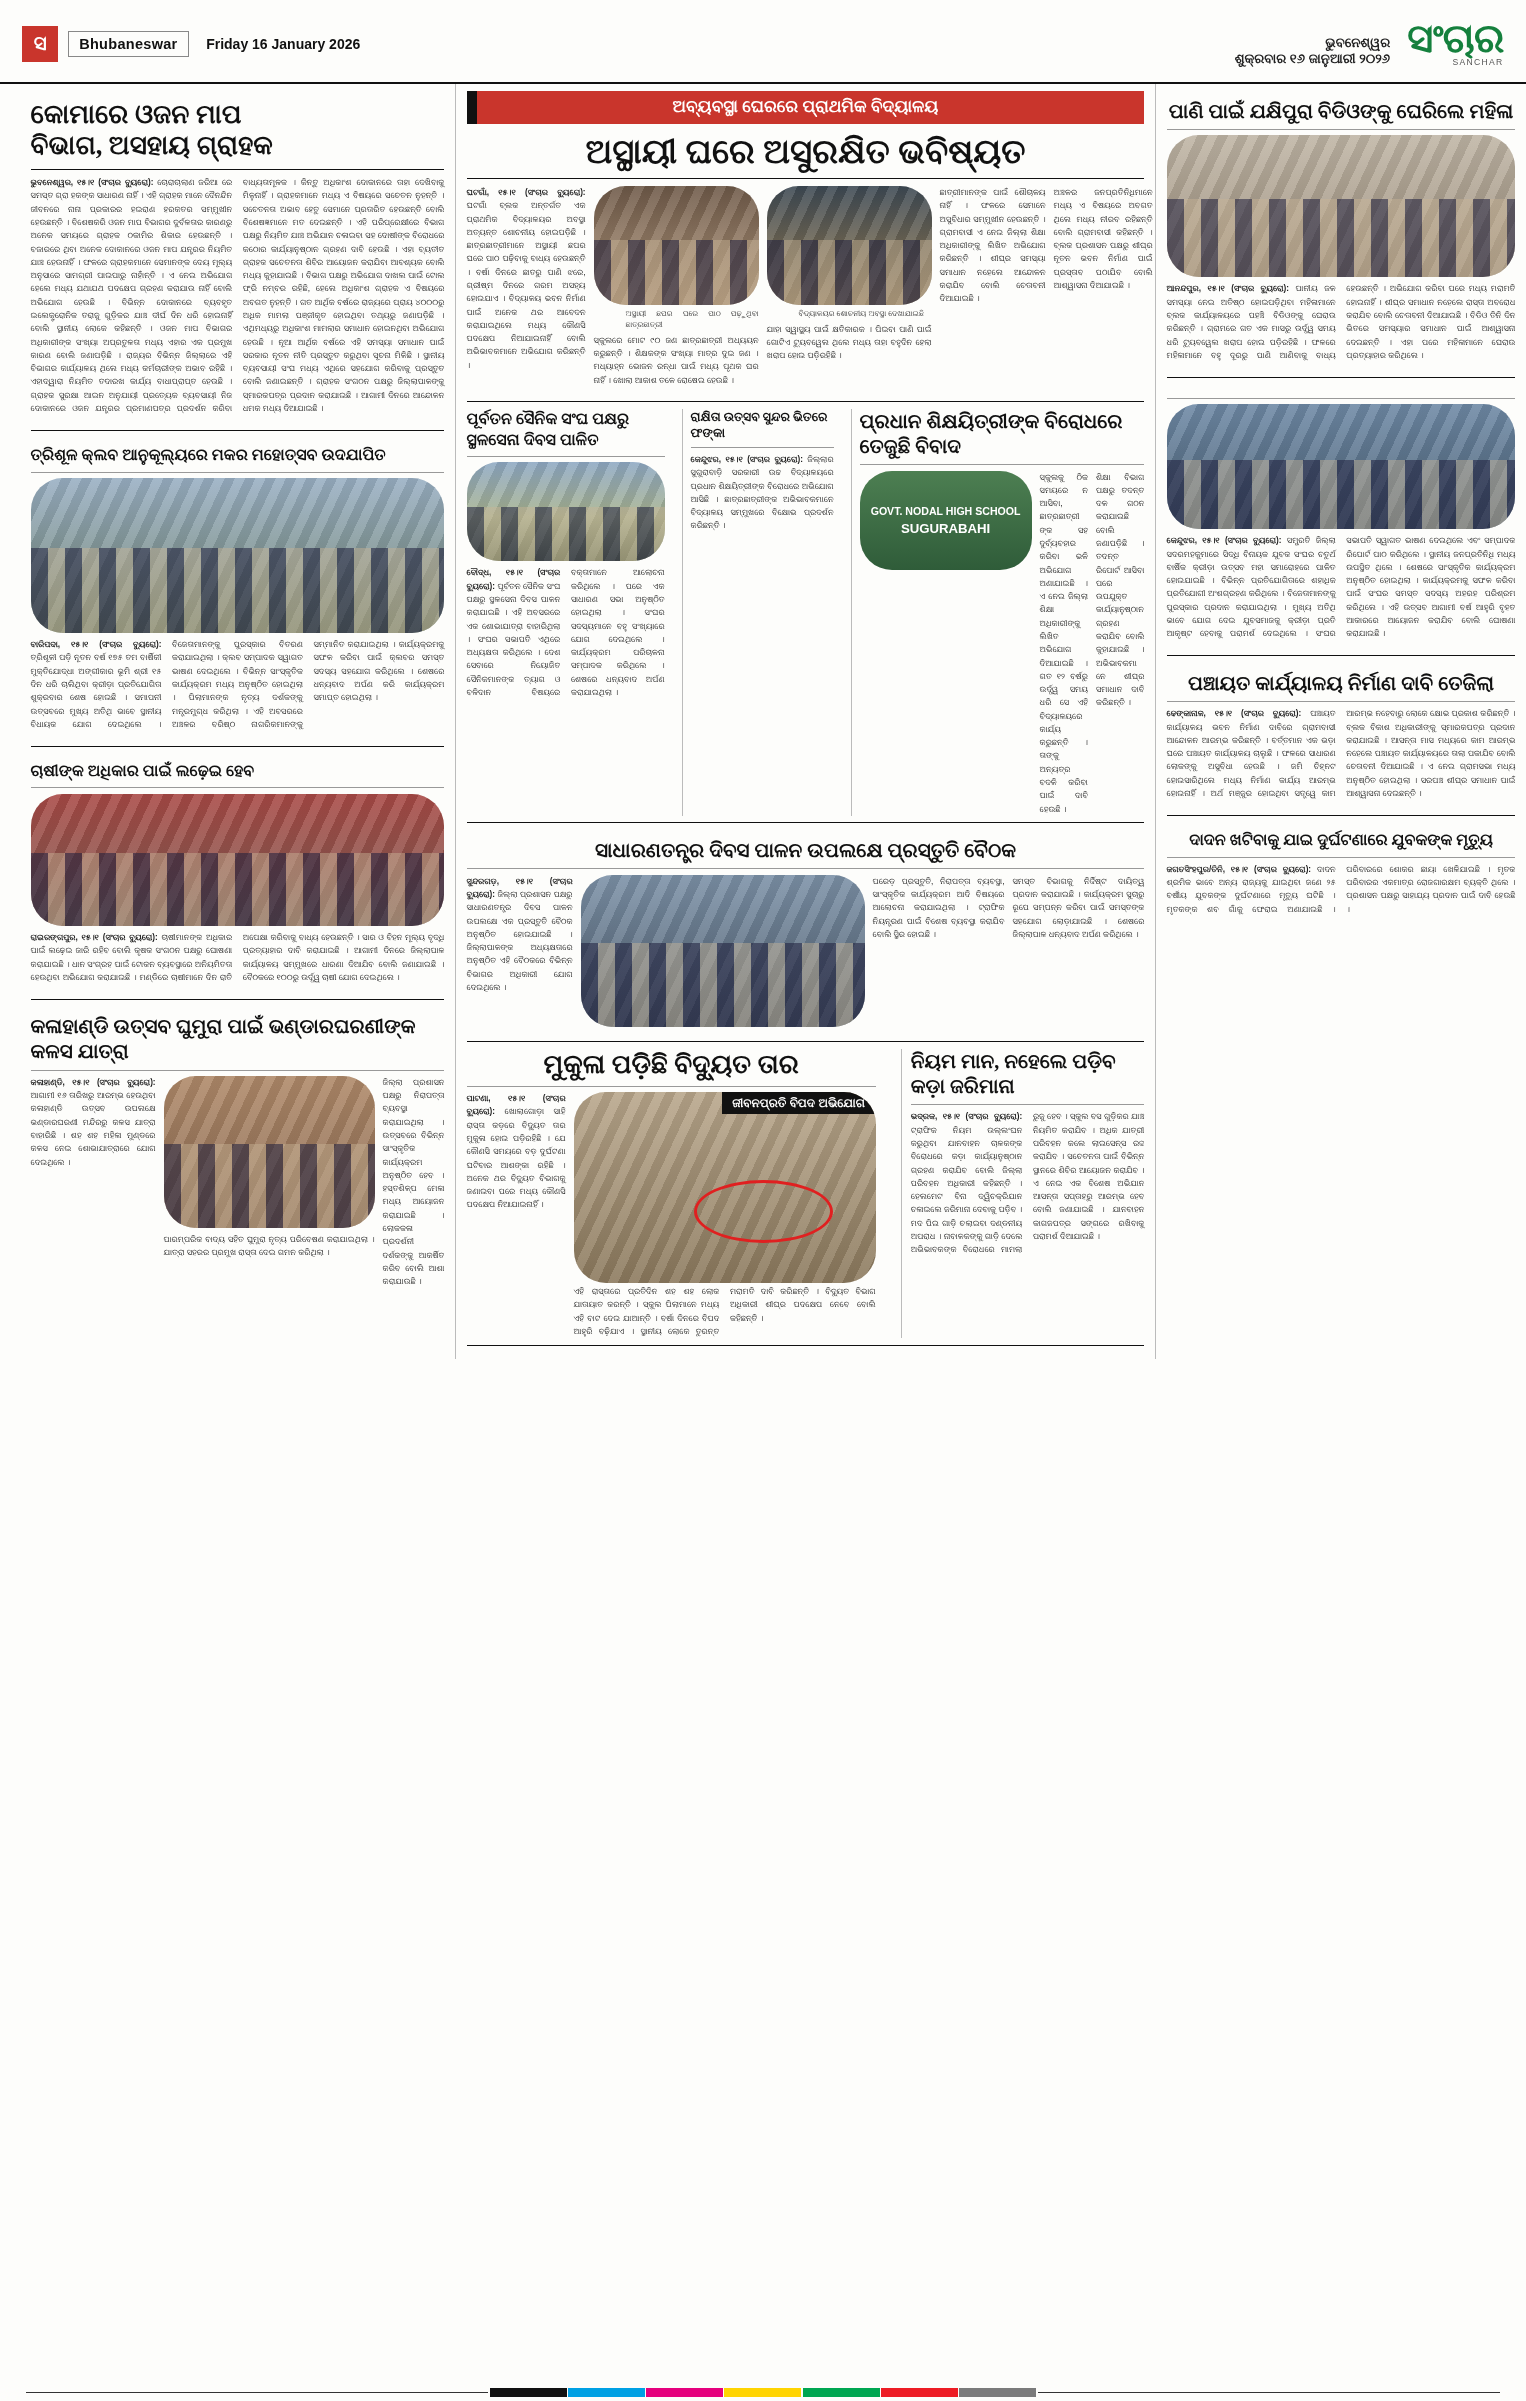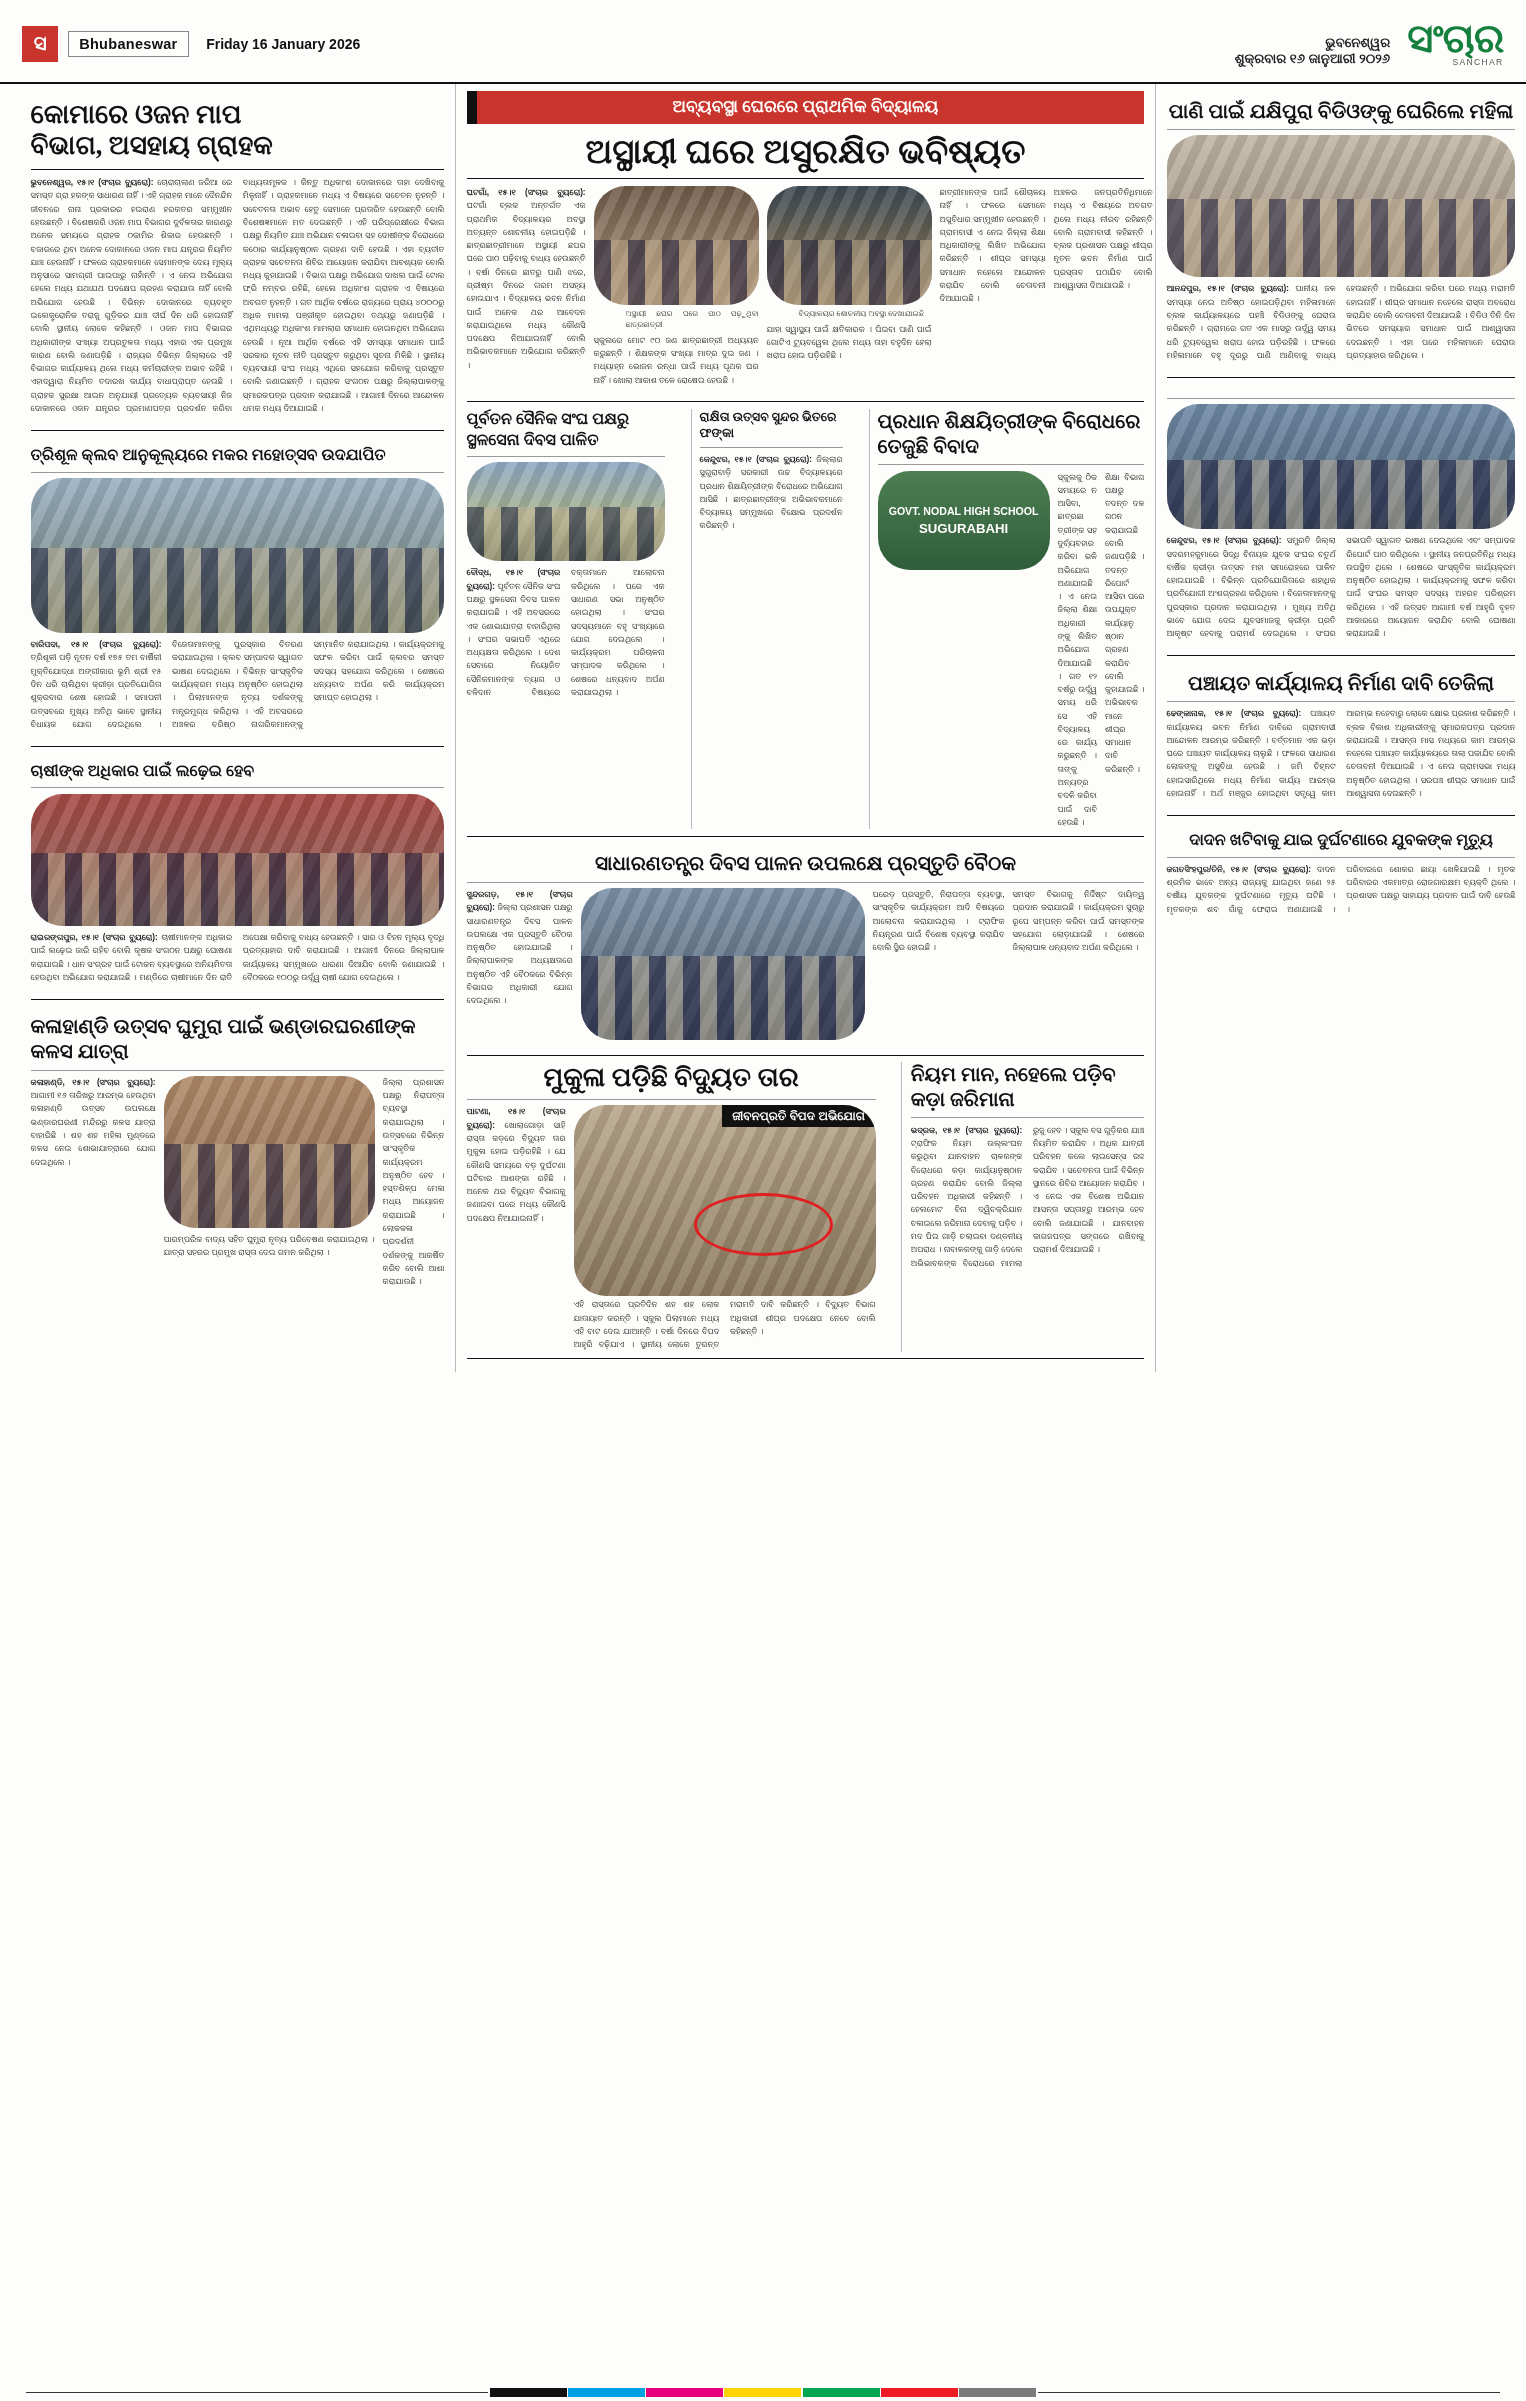--- a/index.html
+++ b/index.html
@@ -299,21 +299,21 @@
             <div class="cap">ବିଦ୍ୟାଳୟର ଶୋଚନୀୟ ଅବସ୍ଥା ଦେଖାଯାଇଛି</div>
             <div class="body-text" style="margin-top:4px">ଯାହା ସ୍ୱାସ୍ଥ୍ୟ ପାଇଁ କ୍ଷତିକାରକ । ପିଇବା ପାଣି ପାଇଁ ଗୋଟିଏ ଟ୍ୟୁବୱେଲ ଥିଲେ ମଧ୍ୟ ତାହା ବହୁଦିନ ହେଲା ଖରାପ ହୋଇ ପଡ଼ିରହିଛି ।</div>
           </div>
           <div class="body-text">ଛାତ୍ରୀମାନଙ୍କ ପାଇଁ ଶୌଚାଳୟ ନାହିଁ । ଫଳରେ ସେମାନେ ଅସୁବିଧାର ସମ୍ମୁଖୀନ ହେଉଛନ୍ତି । ଗ୍ରାମବାସୀ ଏ ନେଇ ଜିଲ୍ଲା ଶିକ୍ଷା ଅଧିକାରୀଙ୍କୁ ଲିଖିତ ଅଭିଯୋଗ କରିଛନ୍ତି । ଶୀଘ୍ର ସମସ୍ୟା ସମାଧାନ ନହେଲେ ଆନ୍ଦୋଳନ କରାଯିବ ବୋଲି ଚେତାବନୀ ଦିଆଯାଇଛି ।</div>
           <div class="body-text">ଅଞ୍ଚଳର ଜନପ୍ରତିନିଧିମାନେ ମଧ୍ୟ ଏ ବିଷୟରେ ଅବଗତ ଥିଲେ ମଧ୍ୟ ନୀରବ ରହିଛନ୍ତି ବୋଲି ଗ୍ରାମବାସୀ କହିଛନ୍ତି । ବ୍ଲକ ପ୍ରଶାସନ ପକ୍ଷରୁ ଶୀଘ୍ର ନୂତନ ଭବନ ନିର୍ମାଣ ପାଇଁ ପ୍ରସ୍ତାବ ପଠାଯିବ ବୋଲି ଆଶ୍ୱାସନା ଦିଆଯାଇଛି ।</div>
         </div>
       </div>
 
       <div class="rule"></div>
 
-      <div style="display:grid;grid-template-columns:198px 152px 1fr;gap:26px;">
+      <div style="display:grid;grid-template-columns:198px 152px 1fr;gap:17px;">
         <div>
           <div class="hl-sm">ପୂର୍ବତନ ସୈନିକ ସଂଘ ପକ୍ଷରୁ ସ୍ଥଳସେନା ଦିବସ ପାଳିତ</div>
           <div class="rule-thin"></div>
           <div class="photo ph-rally" style="height:99px">
             <div class="figline"></div>
               <div class="people"></div>
           </div>
           <div class="body-text cols2" style="margin-top:5.3px">
             <span class="lead">ବୌଦ୍ଧ, ୧୫।୧ (ସଂଚାର ବ୍ୟୁରୋ):</span>
             <span>ପୂର୍ବତନ ସୈନିକ ସଂଘ ପକ୍ଷରୁ ସ୍ଥଳସେନା ଦିବସ ପାଳନ କରାଯାଇଛି । ଏହି ଅବସରରେ ଏକ ଶୋଭାଯାତ୍ରା ବାହାରିଥିଲା । ସଂଘର ସଭାପତି ଏଥିରେ ଅଧ୍ୟକ୍ଷତା କରିଥିଲେ । ଦେଶ ସେବାରେ ନିୟୋଜିତ ସୈନିକମାନଙ୍କ ତ୍ୟାଗ ଓ ବଳିଦାନ ବିଷୟରେ ବକ୍ତାମାନେ ଆଲୋଚନା କରିଥିଲେ । ପରେ ଏକ ସାଧାରଣ ସଭା ଅନୁଷ୍ଠିତ ହୋଇଥିଲା । ସଂଘର ସଦସ୍ୟମାନେ ବହୁ ସଂଖ୍ୟାରେ ଯୋଗ ଦେଇଥିଲେ । କାର୍ଯ୍ୟକ୍ରମ ପରିଚାଳନା ସମ୍ପାଦକ କରିଥିଲେ । ଶେଷରେ ଧନ୍ୟବାଦ ଅର୍ପଣ କରାଯାଇଥିଲା ।</span>

